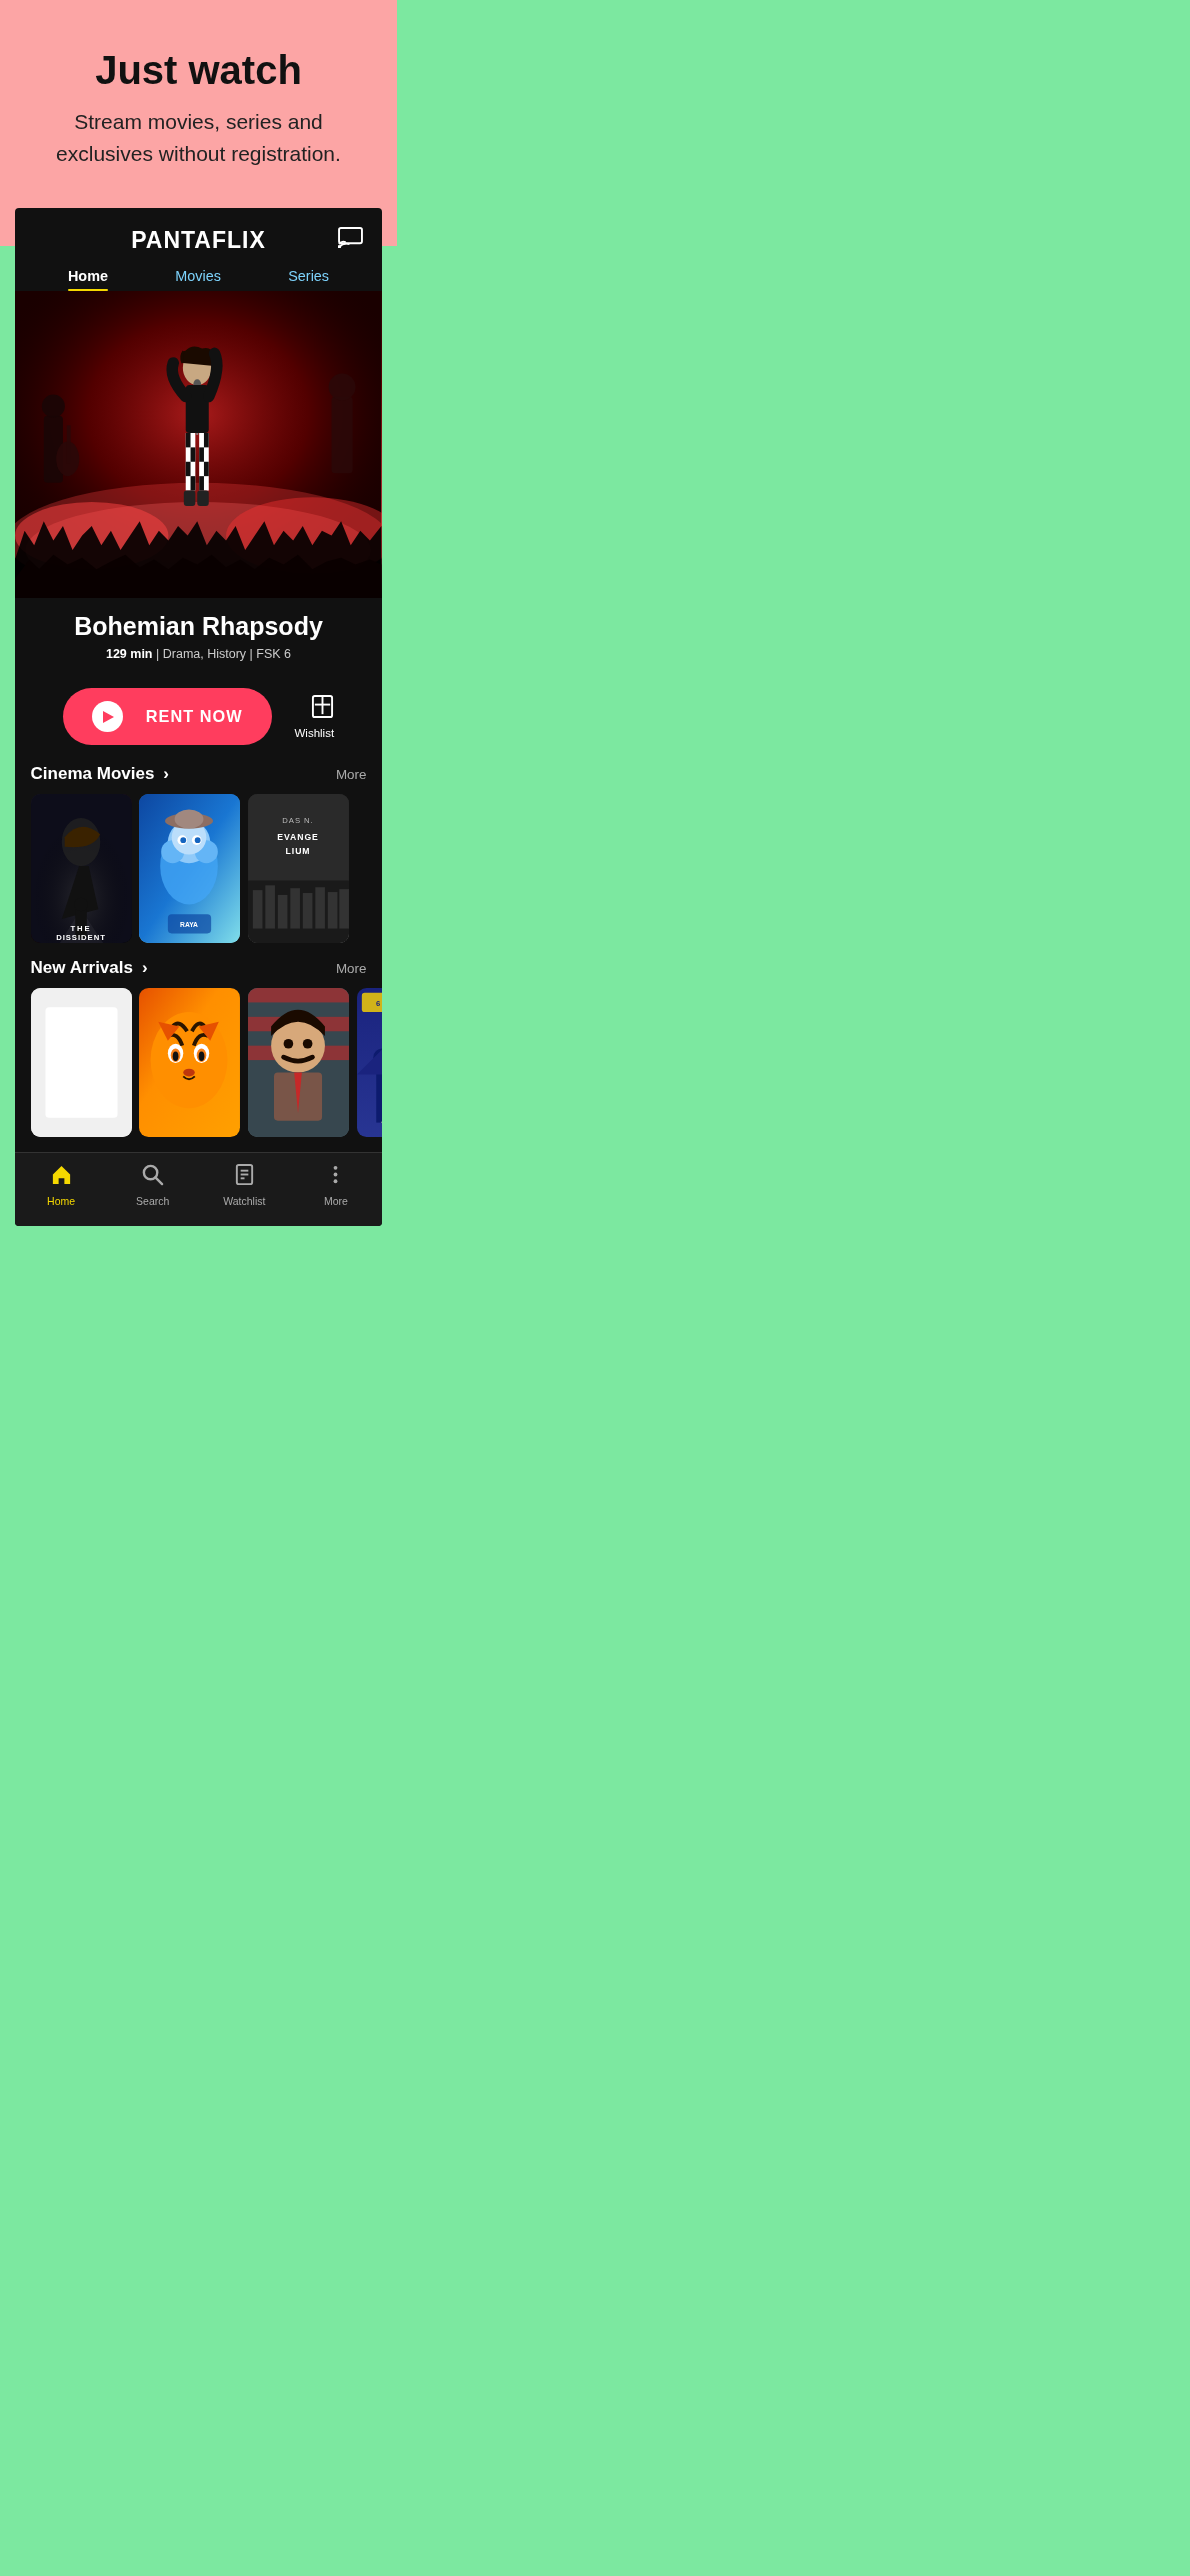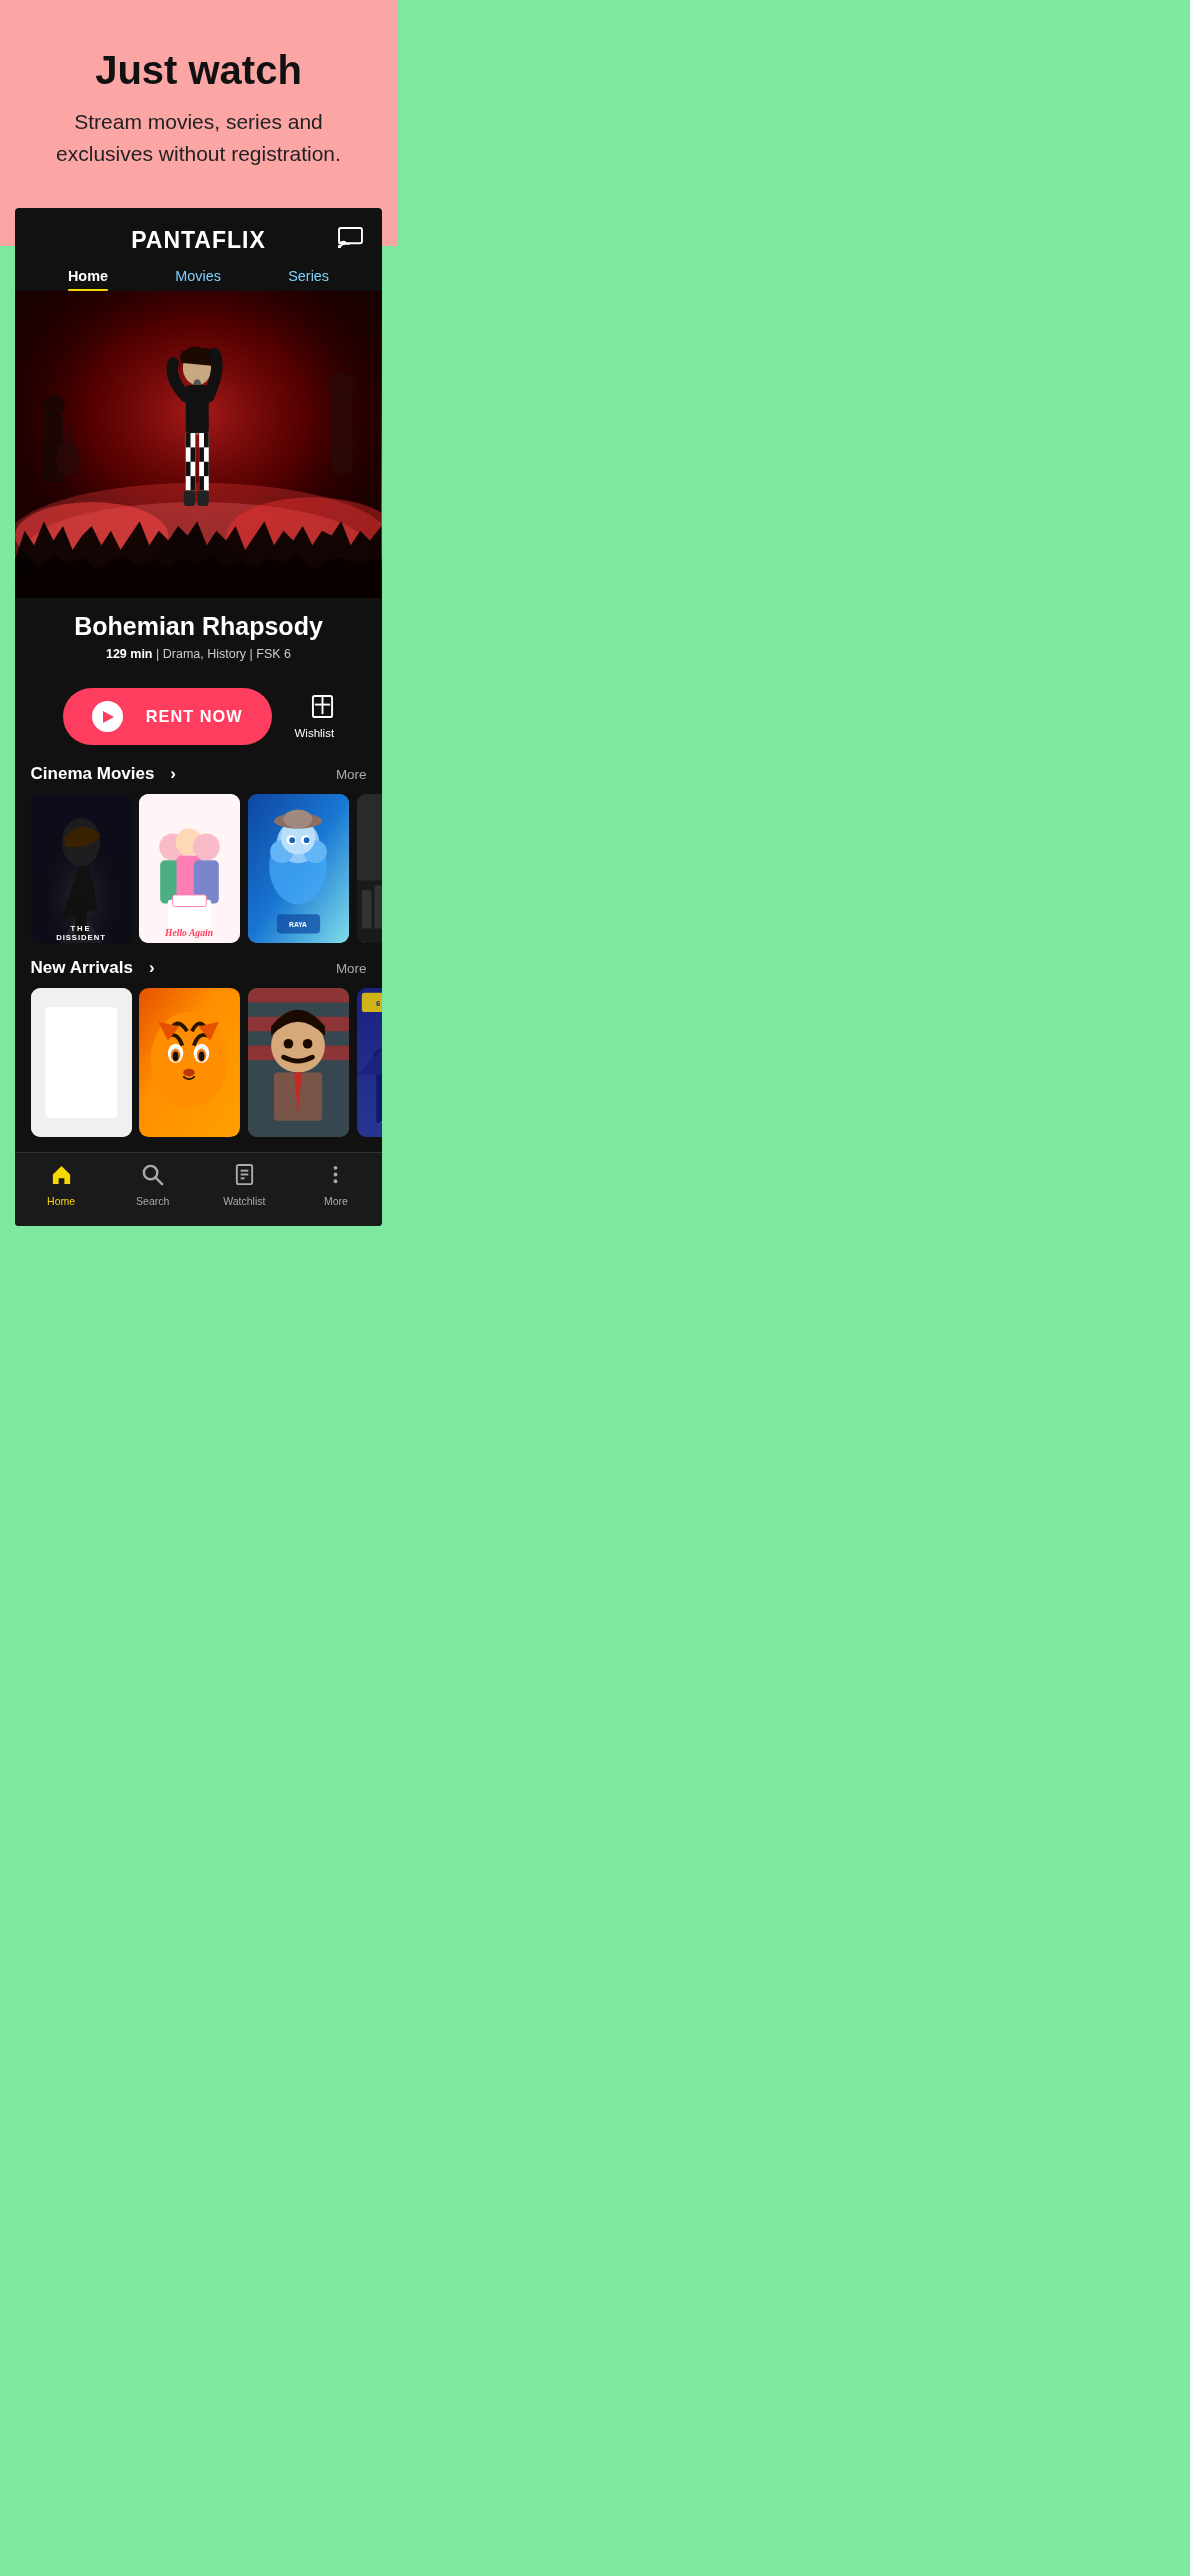--- a/index.html
+++ b/index.html
@@ -207,21 +207,21 @@
       padding: 0 15.3px;
       margin-bottom: 9.6px;
     }
 
     .section-title {
       font-size: 17px;
       font-weight: 800;
       color: #fff;
       display: flex;
       align-items: center;
-      gap: 16px;
+      gap: 9px;
     }
 
     .section-more {
       font-size: 13.4px;
       color: #aaa;
       cursor: pointer;
     }
 
     
     .movie-row {
@@ -448,39 +448,20 @@
 
           <rect x="46" y="120" width="12" height="30" fill="#111"></rect>
           <circle cx="52" cy="115" r="7" fill="#111"></circle>
 
           <text x="52" y="142" text-anchor="middle" fill="white" font-size="8" font-weight="900" letter-spacing="2" font-family="sans-serif">THE</text>
           <text x="52" y="152" text-anchor="middle" fill="white" font-size="8" font-weight="900" letter-spacing="1" font-family="sans-serif">DISSIDENT</text>
         </svg>
       </div>
     </div>
 
-    <div class="movie-card poster-2">
-      <div style="width:100%;height:100%;position:relative;">
-        <svg width="101" height="149" viewBox="0 0 105 155">
-          <rect width="105" height="155" fill="#fff5f7"></rect>
-
-          <circle cx="35" cy="55" r="14" fill="#f9bbc8"></circle>
-          <rect x="22" y="69" width="26" height="45" rx="5" fill="#4caf82"></rect>
-          <circle cx="52" cy="50" r="14" fill="#fdd9b5"></circle>
-          <rect x="39" y="64" width="26" height="50" rx="5" fill="#ff7eb3"></rect>
-          <circle cx="70" cy="55" r="14" fill="#f9bbc8"></circle>
-          <rect x="57" y="69" width="26" height="45" rx="5" fill="#7986cb"></rect>
-
-          <rect x="30" y="110" width="45" height="30" rx="3" fill="white"></rect>
-          <rect x="35" y="105" width="35" height="12" rx="2" fill="white" stroke="#ff7eb3" stroke-width="1"></rect>
-
-          <text x="52" y="148" text-anchor="middle" fill="#ff3d5e" font-size="10" font-weight="900" font-style="italic" font-family="serif">Hello Again</text>
-        </svg>
-      </div>
-    </div>
 
     <div class="movie-card poster-3">
       <div style="width:100%;height:100%;position:relative;">
         <svg width="101" height="149" viewBox="0 0 105 155">
           <defs>
             <linearGradient id="rayaGrad" x1="0%" y1="0%" x2="100%" y2="100%">
               <stop offset="0%" stop-color="#0d47a1"></stop>
               <stop offset="50%" stop-color="#1976d2"></stop>
               <stop offset="100%" stop-color="#80deea"></stop>
             </linearGradient>

